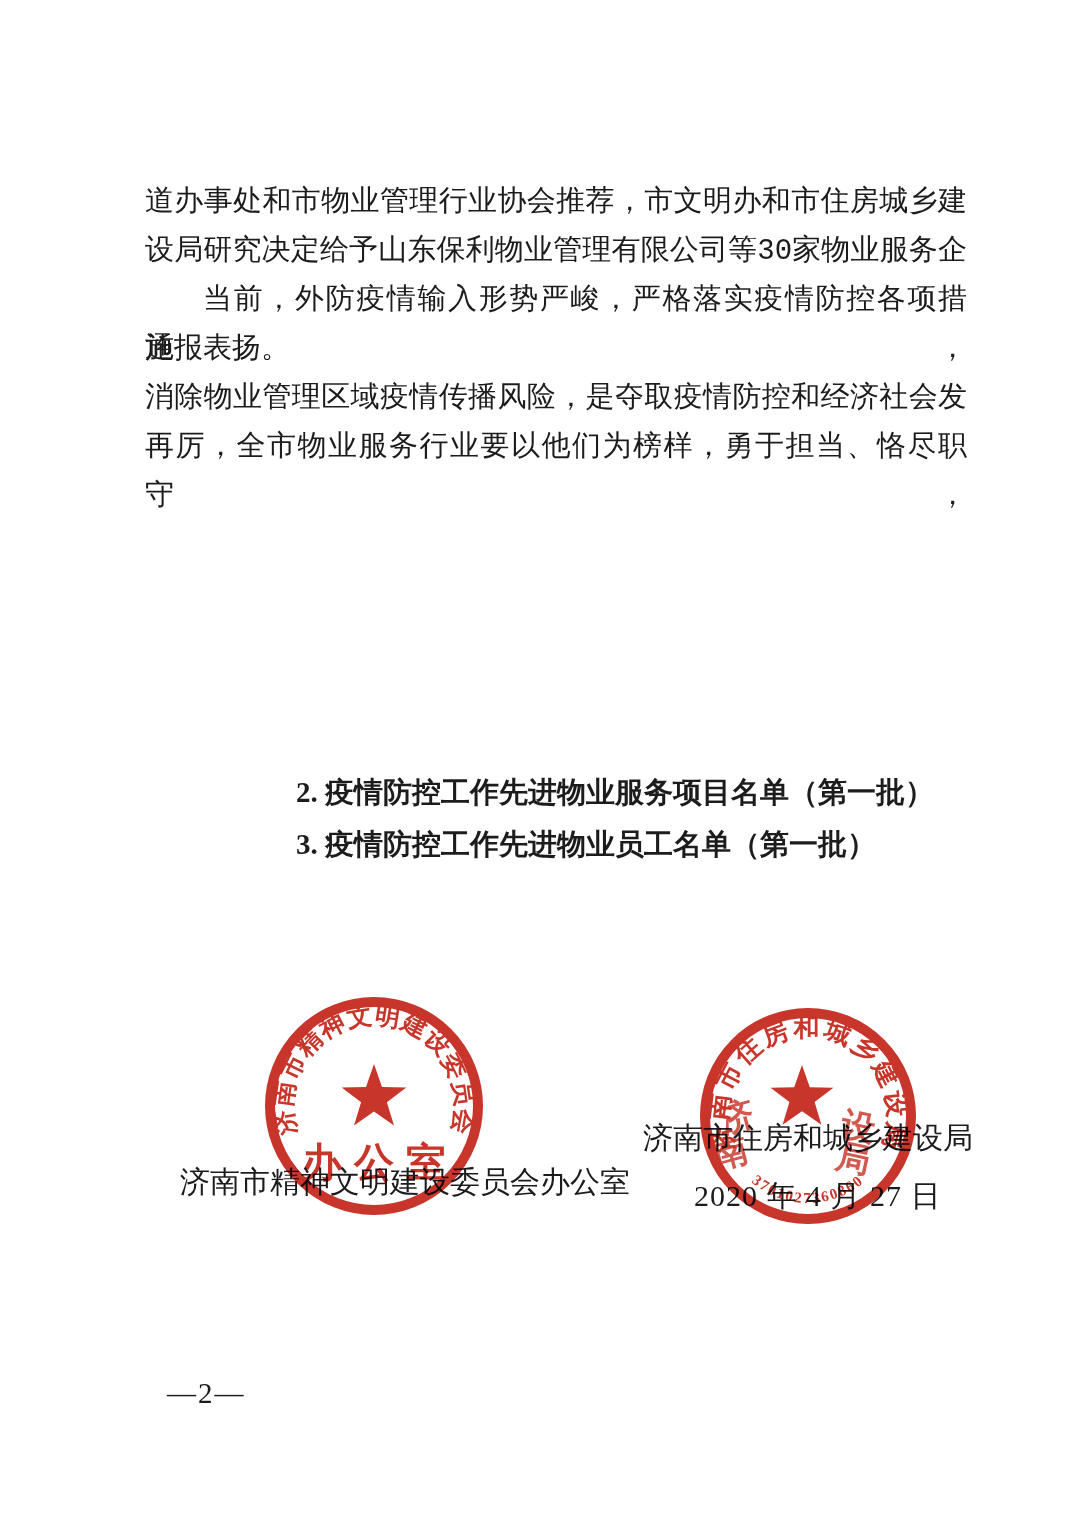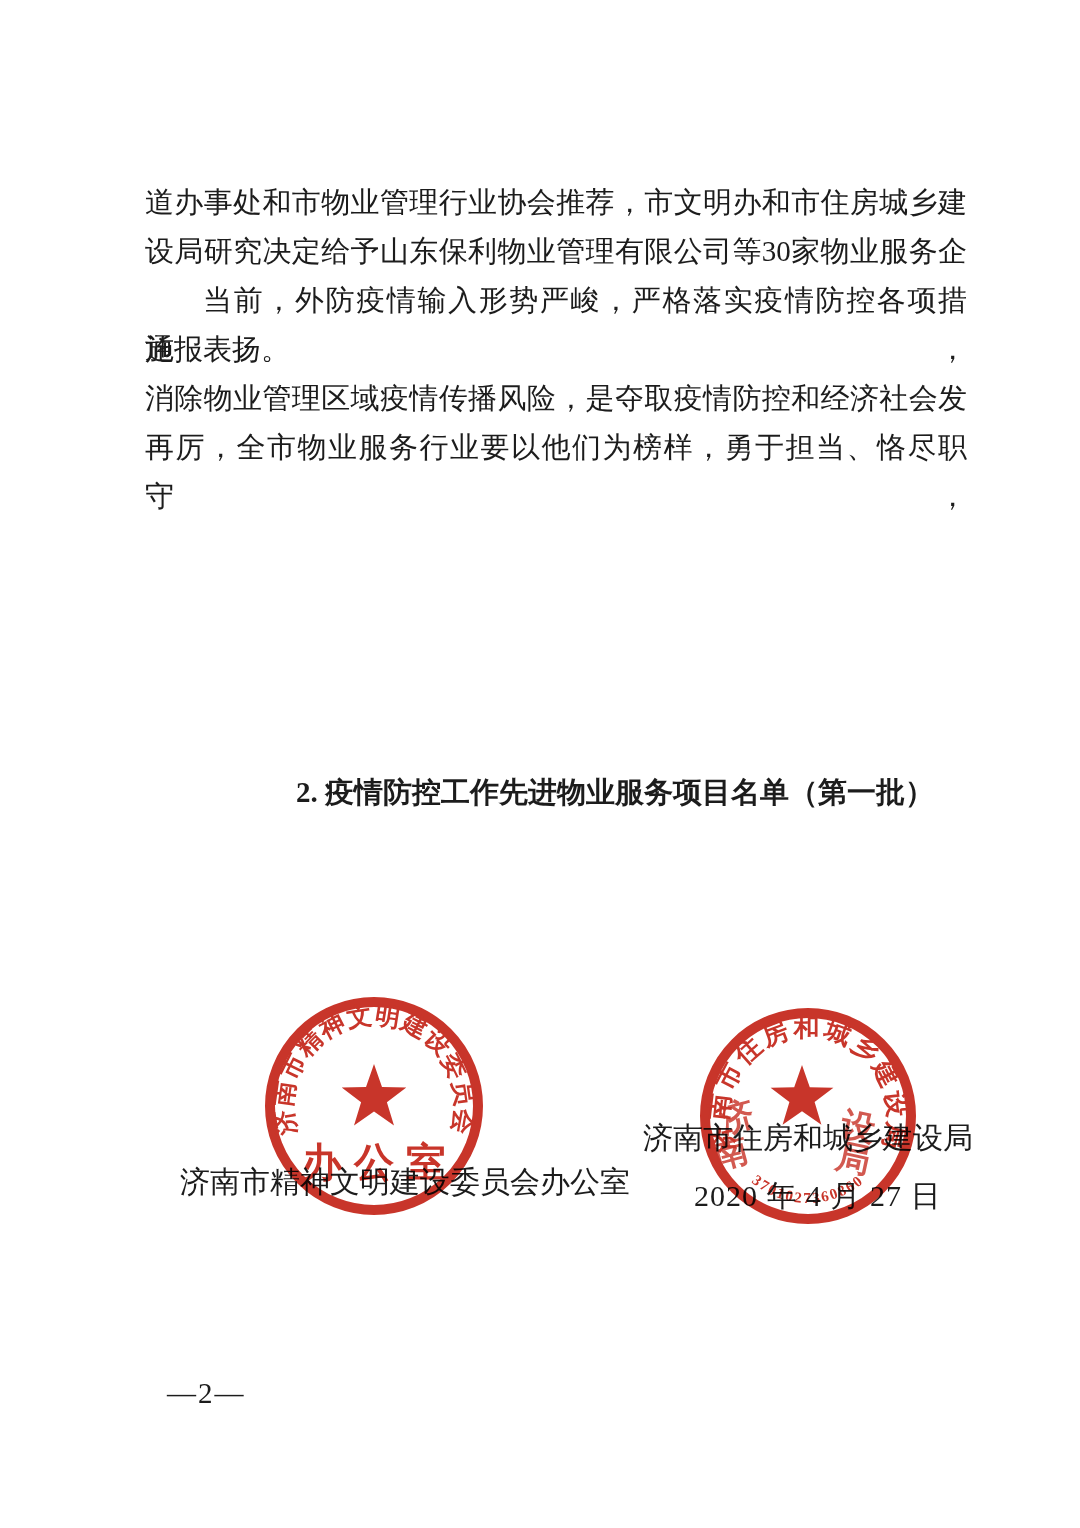--- a/index.html
+++ b/index.html
@@ -2,21 +2,21 @@
 <html><head>
 <meta charset="utf-8">
 <style>
   html,body{margin:0;padding:0;background:#ffffff;}
   .page{
     position:relative;width:1080px;height:1528px;background:#ffffff;overflow:hidden;
     font-family:"Liberation Serif","DejaVu Serif",serif;color:#1c1c1c;
   }
   
   .body-text{position:absolute;left:145px;top:178px;width:822px;}
-  .line{height:49px;line-height:49px;font-size:29px;}
+  .line{height:49px;line-height:49px;font-size:29px;font-family:Liberation Mono, monospace;}
   .line.just{text-align:justify;text-align-last:justify;}
   .line.indent{text-indent:58px;}
   
   .attachments{position:absolute;left:145px;top:766px;width:822px;}
   .att-line{height:52px;line-height:52px;font-size:29px;white-space:nowrap;}
   .att-first{padding-left:57px;}
   .att-rest{padding-left:151px;font-weight:bold;}
   
   .sig{position:absolute;font-size:30px;line-height:34px;white-space:nowrap;}
   .sig-left{left:180px;top:1165px;}
@@ -40,20 +40,21 @@
     <div class="line just">道办事处和市物业管理行业协会推荐，市文明办和市住房城乡建</div>
     <div class="line just">设局研究决定给予山东保利物业管理有限公司等30家物业服务企</div>
     <div class="line just indent">当前，外防疫情输入形势严峻，严格落实疫情防控各项措施，</div>
     <div class="line">通报表扬。</div>
     <div class="line just">消除物业管理区域疫情传播风险，是夺取疫情防控和经济社会发</div>
     <div class="line just">再厉，全市物业服务行业要以他们为榜样，勇于担当、恪尽职守，</div>
   </div>
 
   <div class="attachments">
     <div class="att-line att-rest">2. 疫情防控工作先进物业服务项目名单（第一批）</div>
+    <div class="att-line att-rest">3. 疫情防控工作先进物业员工名单（第一批）</div>
   </div>
 
   <div class="sig sig-left">济南市精神文明建设委员会办公室</div>
   <div class="sig sig-right">济南市住房和城乡建设局</div>
   <div class="sig sig-date">2020 年 4 月 27 日</div>
 
   <div class="page-number">—2—</div>
 
   <svg class="seal seal-left" viewBox="0 0 240 240" xmlns="http://www.w3.org/2000/svg" xmlns:xlink="http://www.w3.org/1999/xlink">
     <defs>

